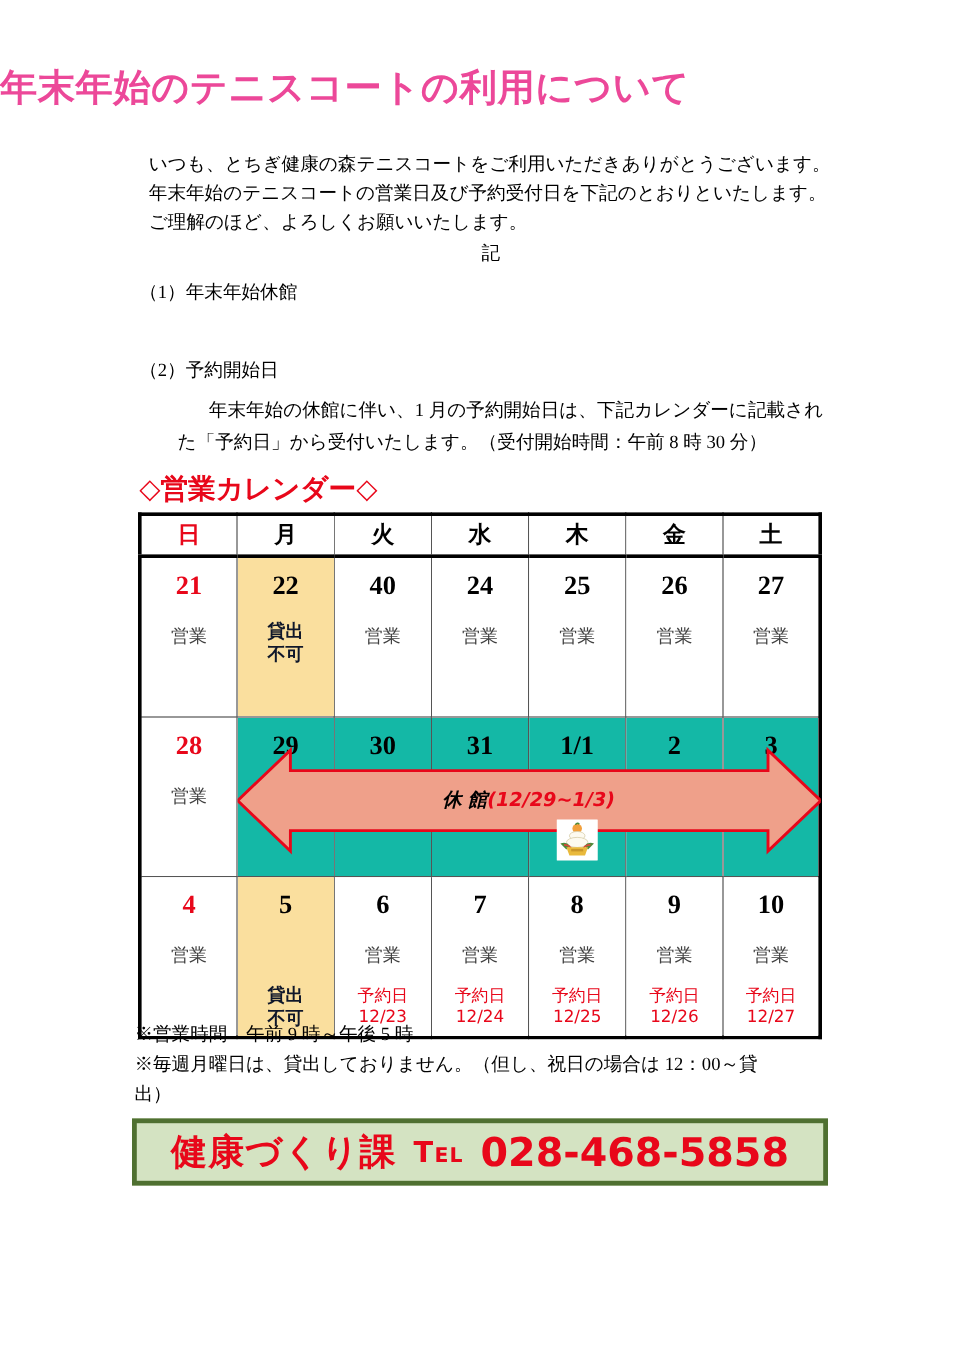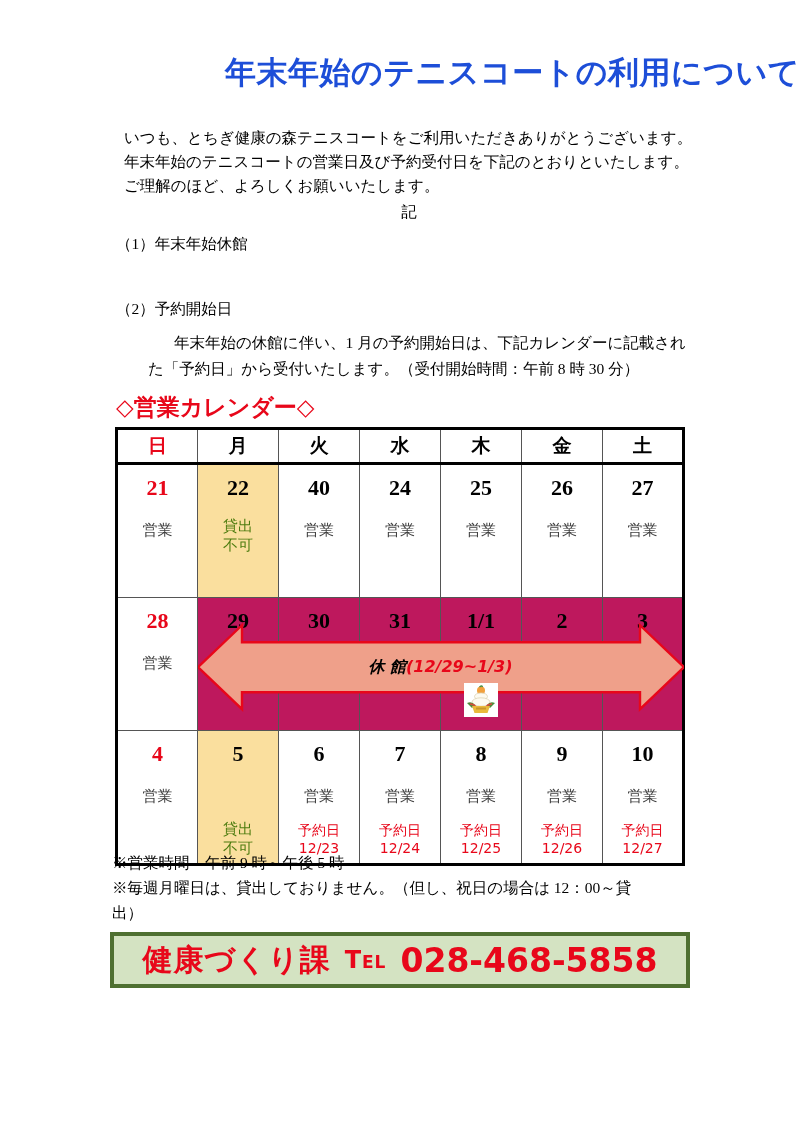--- a/index.html
+++ b/index.html
@@ -20,26 +20,26 @@
     position: absolute;
     left: 0; top: 0;
     width: 800px; height: 1131px;
   }
 
   
   .title {
     position: absolute;
     left: 0; top: 52px;
     width: 800px;
-    text-align: right;
+    text-align: left;
     font-family: "DejaVu Sans", sans-serif;
     font-weight: bold;
     font-size: 31px;
     letter-spacing: 0.5px;
-    color: #1d4ed8;
+    color: #ec4899;
   }
 
   
   .body-block {
     position: absolute;
     left: 124px;
     top: 126px;
     width: 570px;
     font-size: 15.5px;
     line-height: 24px;
@@ -100,21 +100,21 @@
     font-family: "DejaVu Sans", sans-serif;
     font-weight: bold;
     font-size: 19px;
     vertical-align: middle;
     background: #ffffff;
   }
   table.cal thead th.sun { color: #e8071a; }
 
   td.cell { height: 132px; background: #ffffff; }
   td.cell.hl  { background: #fadf9e; }
-  td.cell.off { background: #be185d; }
+  td.cell.off { background: #14b8a6; }
 
   .daynum {
     font-family: "Liberation Serif", serif;
     font-weight: bold;
     font-size: 22px;
     line-height: 22px;
     margin-top: 12px;
   }
   .daynum.red { color: #e8071a; }
 
@@ -122,22 +122,23 @@
     font-family: "DejaVu Sans", sans-serif;
     font-size: 15px;
     line-height: 18px;
     color: #404040;
     margin-top: 22px;
   }
   .taishutsu {
     font-family: "DejaVu Sans", sans-serif;
     font-size: 15px;
     line-height: 19px;
-    color: #4d7c0f;
+    color: #0f172a;
     margin-top: 18px;
+    font-weight: bold;
   }
   .yoyaku {
     font-family: "DejaVu Sans", sans-serif;
     font-size: 14px;
     line-height: 18px;
     color: #e8071a;
     margin-top: 16px;
   }
   .row3 .taishutsu { margin-top: 55px; }
 

